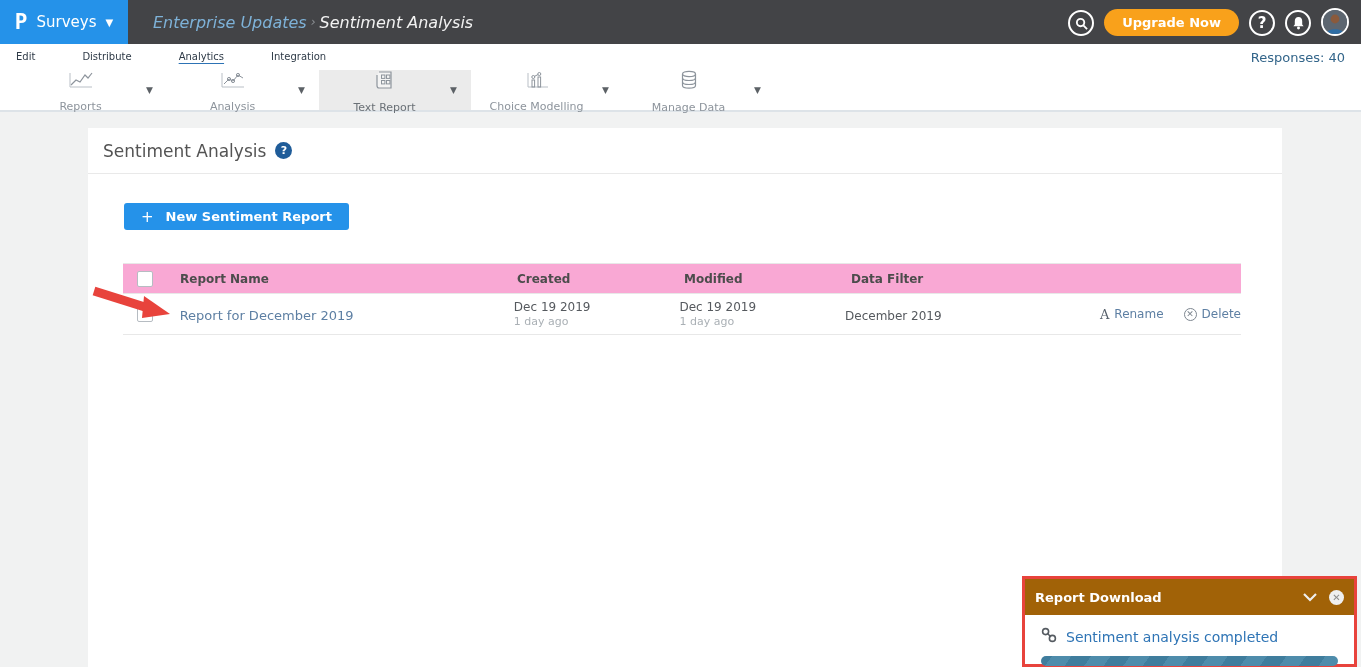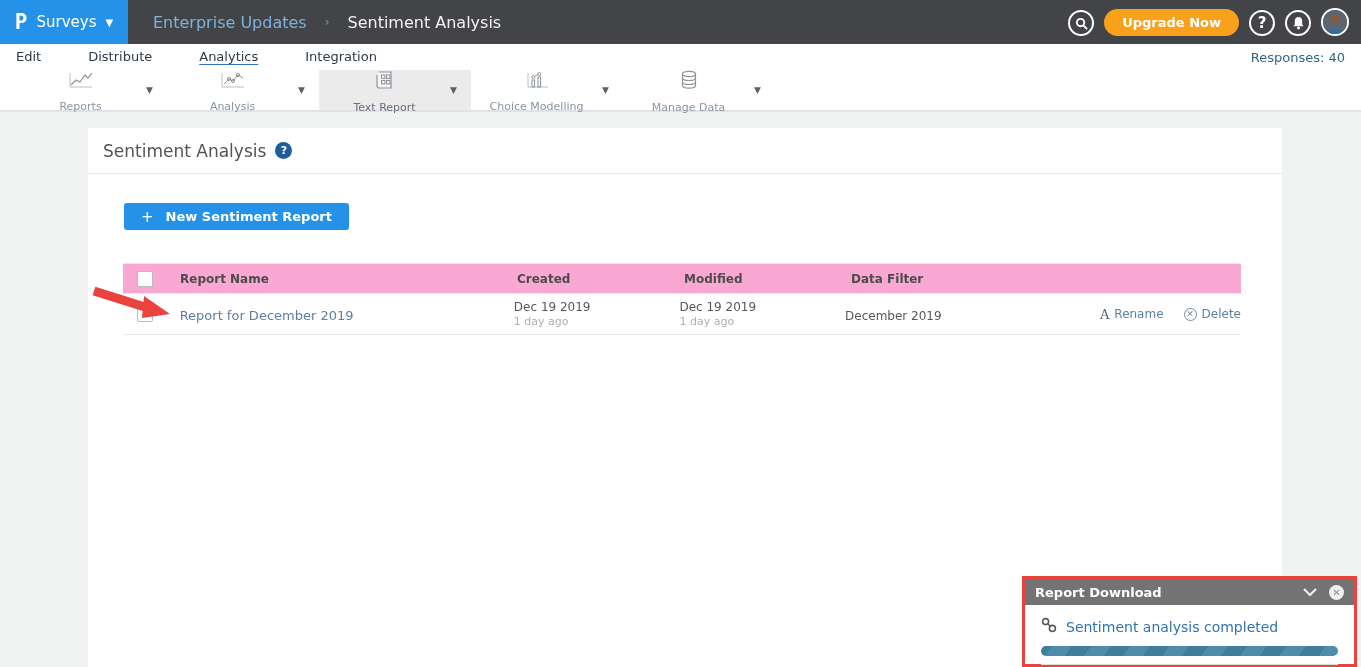--- a/index.html
+++ b/index.html
@@ -5,33 +5,33 @@
   * { margin:0; padding:0; box-sizing:border-box; }
   html,body { width:1361px; height:667px; overflow:hidden; }
   body { font-family:"DejaVu Sans","Liberation Sans",sans-serif; background:#f1f2f2; position:relative; }
 
   
   .topbar { position:absolute; top:0; left:0; width:1361px; height:44px; background:#434447; display:flex; align-items:center; }
   .logo-box { width:128px; height:44px; background:#2592e9; display:flex; align-items:center; justify-content:center; gap:9px; cursor:pointer; }
   .logo-glyph { color:#fff; font-size:21px; font-weight:bold; font-family:"DejaVu Sans Mono",monospace; transform:scaleY(1.05); }
   .logo-label { color:#fff; font-size:15px; }
   .logo-caret { color:#fff; font-size:10px; }
-  .breadcrumb { display:flex; align-items:center; gap:18px; margin-left:25px; font-size:16px; }
+  .breadcrumb { display:flex; align-items:center; gap:4px; margin-left:25px; font-size:16px;font-style:italic; }
   .crumb-link { color:#7eb2d8; cursor:pointer; }
   .crumb-sep { color:#8f9397; font-size:12px; }
   .crumb-current { color:#f2f2f2; }
   .topbar-right { margin-left:auto; display:flex; align-items:flex-end; gap:10px; padding-right:12px; }
   .circle-icon { width:26px; height:26px; border:2px solid #fff; border-radius:50%; display:flex; align-items:center; justify-content:center; color:#fff; cursor:pointer; }
   .upgrade-btn { background:#f9a11b; color:#fff; border:none; border-radius:14px; height:27px; padding:0 18px; font-size:13px; font-weight:bold; font-family:inherit; cursor:pointer; }
   .help-q { font-size:15px; font-weight:bold; }
   .avatar { width:28px; height:28px; border:2px solid #fff; border-radius:50%; overflow:hidden; background:#5d6670; cursor:pointer; }
 
   
   .subnav { position:absolute; top:44px; left:0; width:1361px; height:26px; background:#fff; display:flex; align-items:center; padding:0 16px; }
-  .subnav-item { font-size:13px; color:#2e3a47; margin-right:47px; cursor:pointer; padding-bottom:1px; }
+  .subnav-item { font-size:10px; color:#2e3a47; margin-right:47px; cursor:pointer; padding-bottom:1px; }
   .subnav-item.active { text-decoration:underline; text-decoration-color:#2d73b5; text-underline-offset:3px; }
   .responses { margin-left:auto; font-size:13px; color:#33658a; }
 
   
   .toolbar { position:absolute; top:70px; left:0; width:1361px; height:42px; background:#fff; border-bottom:2px solid #dde3e8; display:flex; padding-left:15px; }
   .tool-item { width:152px; height:40px; display:flex; align-items:center; cursor:pointer; position:relative; }
   .tool-item.active { background:#ebebeb; }
   .tool-center { flex:1; display:flex; flex-direction:column; align-items:center; justify-content:center; gap:11px; padding-top:3px; }
   .tool-label { font-size:11px; color:#8d949c; }
   .tool-item.active .tool-label { color:#6a7076; }
@@ -64,21 +64,21 @@
   .filter-text { font-size:12px; color:#55595e; }
   .action-link { display:flex; align-items:center; gap:5px; font-size:12px; color:#5d7fa3; cursor:pointer; }
   .rename-a { font-family:"DejaVu Serif","Liberation Serif",serif; font-size:13px; color:#56606b; }
   .delete-x { width:13px; height:13px; border:1px solid #7d8690; border-radius:50%; color:#7d8690; font-size:9px; display:flex; align-items:center; justify-content:center; }
 
   
   .anno-arrow { position:absolute; top:284px; left:90px; width:82px; height:38px; pointer-events:none; }
 
   
   .dl-panel { position:absolute; left:1022px; top:576px; width:335px; height:91px; background:#fff; border:3px solid #e8433c; }
-  .dl-header { height:26px; background:#737373; display:flex; align-items:center; padding:0 10px; }
+  .dl-header { height:36px; background:#a16207; display:flex; align-items:center; padding:0 10px; }
   .dl-title { color:#fff; font-size:13px; font-weight:bold; }
   .dl-header-icons { margin-left:auto; display:flex; align-items:center; gap:12px; }
   .dl-chevron { color:#efefef; cursor:pointer; display:flex; }
   .dl-close { width:15px; height:15px; background:#efefef; border-radius:50%; color:#8b8b8b; font-size:10px; font-weight:bold; display:flex; align-items:center; justify-content:center; cursor:pointer; }
   .dl-body { padding:12px 16px 0 16px; }
   .dl-link-row { display:flex; align-items:center; gap:9px; }
   .dl-link { font-size:14px; color:#2e74b5; cursor:pointer; }
   .dl-progress { margin-top:9px; height:10px; border-radius:5px; width:297px;
     background:repeating-linear-gradient(-55deg,#4e8cab 0 16px,#3f7d9d 16px 32px); }
   .dl-divider { margin-top:8px; border-top:1px solid #ddd; }

